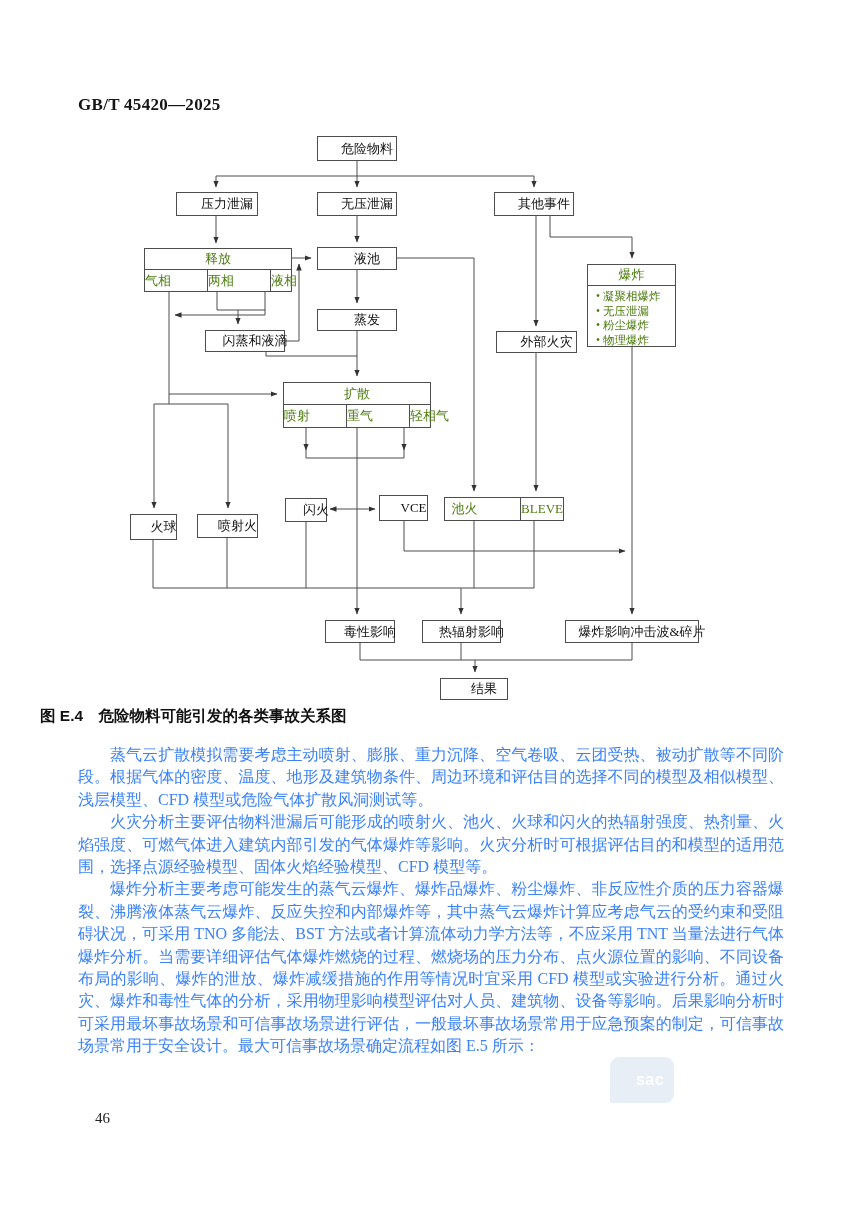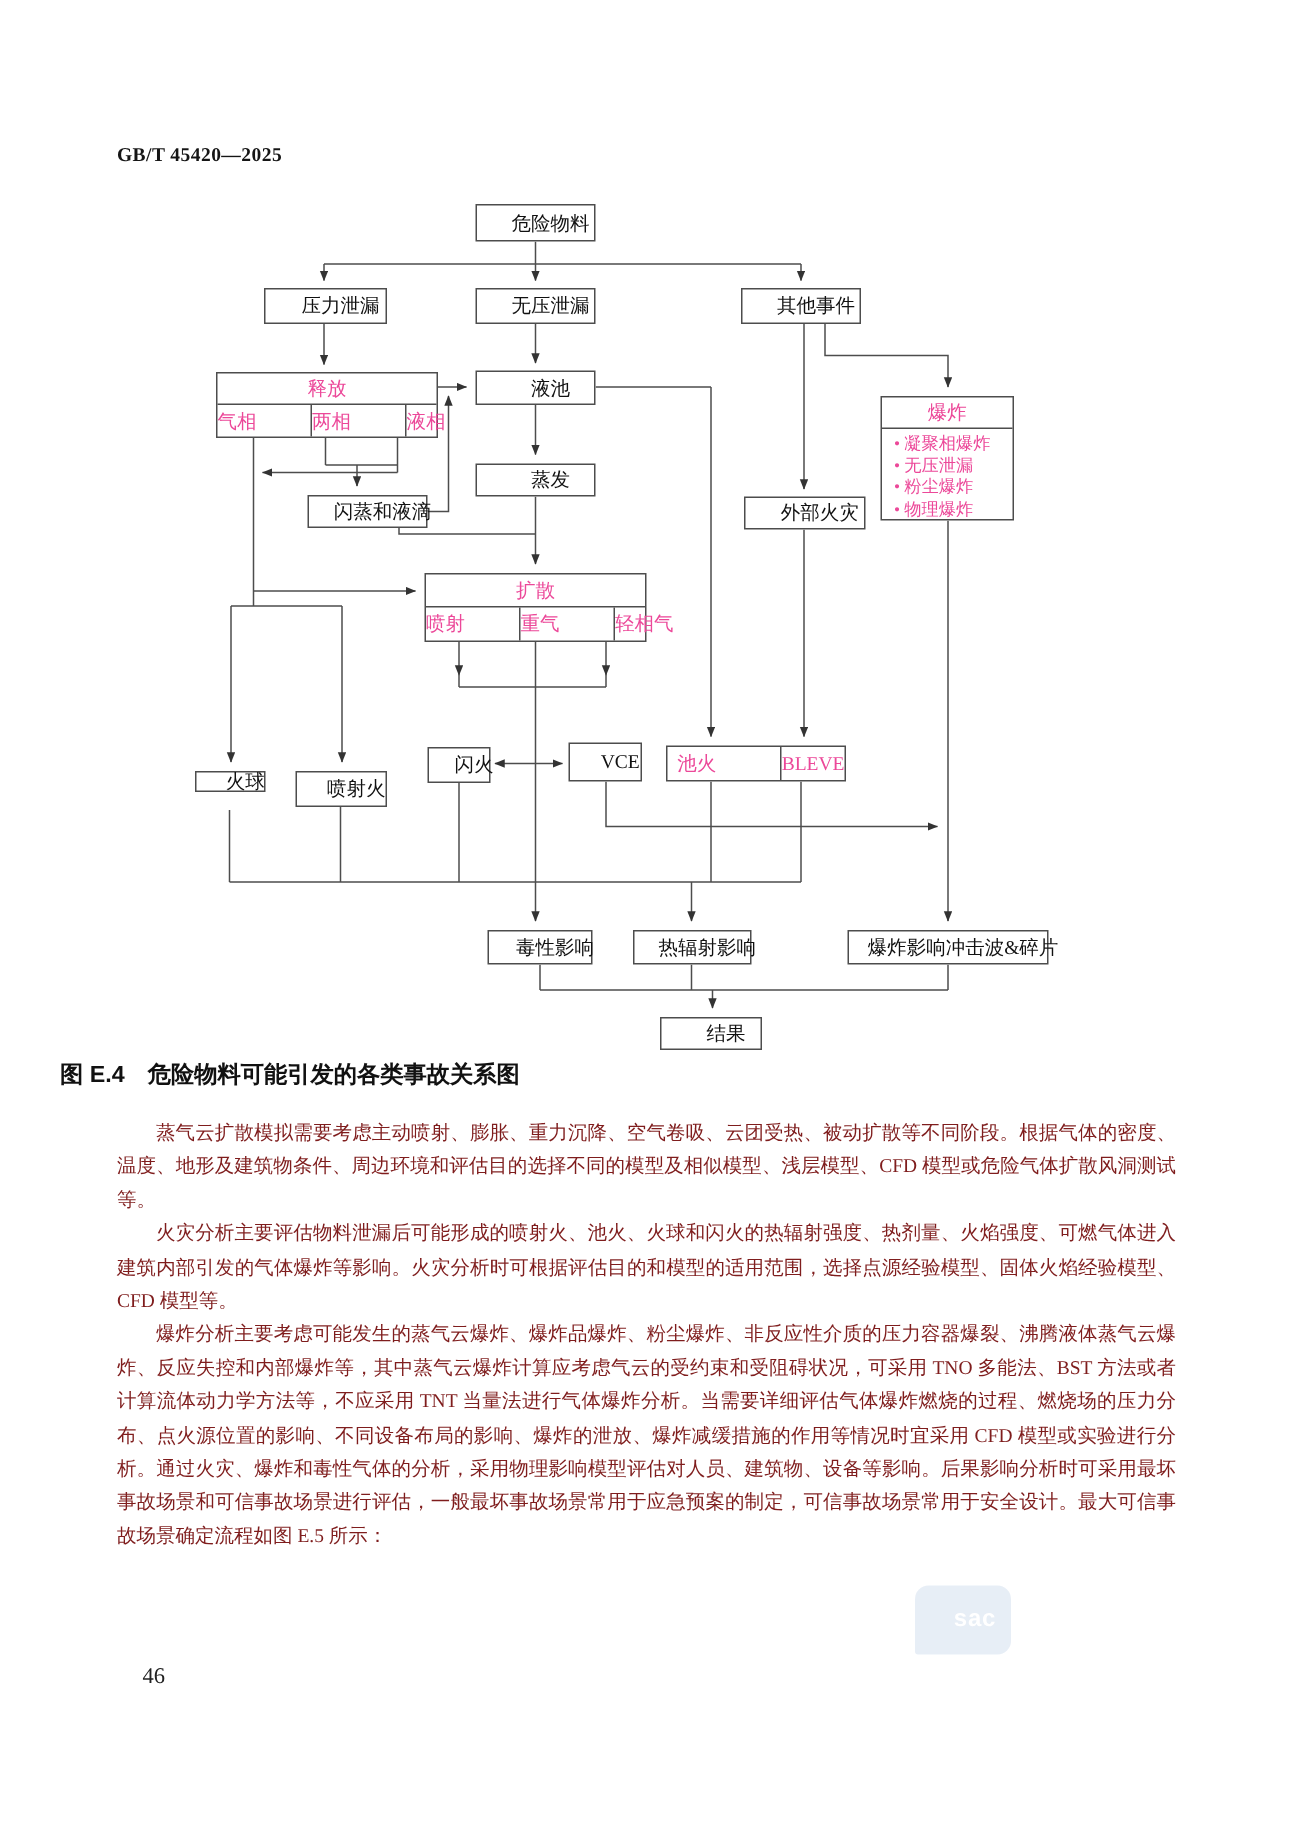--- a/index.html
+++ b/index.html
@@ -1,34 +1,34 @@
 <!DOCTYPE html>
 <html><head>
 <meta charset="utf-8">
 <style>
   html,body{margin:0;padding:0;background:#fff;}
   .page{position:relative;width:860px;height:1216px;background:#fff;overflow:hidden;
         font-family:"Liberation Serif","DejaVu Serif",serif;color:#151515;}
-  .std-no{position:absolute;left:78px;top:95px;font-size:13px;font-weight:700;letter-spacing:.3px;}
+  .std-no{position:absolute;left:78px;top:95px;font-size:17px;font-weight:700;letter-spacing:.3px;}
   .chart{position:absolute;left:0;top:0;width:860px;height:745px;}
   .chart svg{position:absolute;left:0;top:0;}
   .bx{position:absolute;box-sizing:border-box;border:1px solid #4d4d4d;background:#fff;
       display:flex;align-items:center;justify-content:center;font-size:13px;color:#111;white-space:nowrap;padding-left:20px;}
   .cbx{position:absolute;box-sizing:border-box;border:1px solid #4d4d4d;background:#fff;
-      font-size:13px;color:#ec4899;display:flex;flex-direction:column;}
+      font-size:13px;color:#4d7c0f;display:flex;flex-direction:column;}
   .chead{border-bottom:1px solid #4d4d4d;display:flex;align-items:center;justify-content:center;flex:none;}
   .crow{display:flex;flex:1;min-height:0;gap:36px;}
   .crow>div{display:flex;align-items:center;justify-content:center;white-space:nowrap;}
   .crow>div+div{border-left:1px solid #4d4d4d;}
   .blist{margin:3px 0 0;padding:0 2px 0 8px;text-align:left;font-size:11.5px;line-height:14.5px;list-style:none;}
   .blist li::before{content:"•  ";}
   .cap{position:absolute;left:40px;top:706px;width:820px;text-align:left;font-weight:700;
        font-size:15.5px;font-family:Liberation Sans, sans-serif;color:#111;}
-  .body{position:absolute;left:78px;top:744px;width:706px;font-size:13px;line-height:22.4px;
-        text-align:justify;color:#7f1d1d;}
+  .body{position:absolute;left:78px;top:744px;width:706px;font-size:16px;line-height:22.4px;
+        text-align:justify;color:#3b82f6;}
   .body p{margin:0;text-indent:2em;}
   .pageno{position:absolute;left:95px;top:1110px;font-size:15px;color:#222;}
   .wm{position:absolute;left:610px;top:1057px;width:48px;height:46px;background:#e2eaf4;
       border-radius:9px 9px 9px 2px;display:flex;align-items:center;justify-content:center;opacity:.8;padding-left:16px;}
   .wm span{color:#ffffff;font-family:"Liberation Sans",sans-serif;font-weight:700;font-size:16px;letter-spacing:.5px;}
 </style>
 </head>
 <body>
 
 <div class="page">
@@ -116,21 +116,21 @@
     <div class="bx" style="left:285px;top:498px;width:42px;height:24px">闪火</div>
     <div class="bx" style="left:379px;top:495px;width:49px;height:26px">VCE</div>
 
     <div class="cbx" style="left:444px;top:497px;width:120px;height:24px">
       <div class="crow">
         <div style="width:60px">池火</div>
         <div style="flex:1">BLEVE</div>
       </div>
     </div>
 
-    <div class="bx" style="left:130px;top:514px;width:47px;height:14px">火球</div>
+    <div class="bx" style="left:130px;top:514px;width:47px;height:26px">火球</div>
     <div class="bx" style="left:197px;top:514px;width:61px;height:24px">喷射火</div>
 
     <div class="bx" style="left:325px;top:620px;width:70px;height:23px">毒性影响</div>
     <div class="bx" style="left:422px;top:620px;width:79px;height:23px">热辐射影响</div>
     <div class="bx" style="left:565px;top:620px;width:134px;height:23px">爆炸影响冲击波&amp;碎片</div>
     <div class="bx" style="left:440px;top:678px;width:68px;height:22px">结果</div>
 
     <div class="cap">图 E.4　危险物料可能引发的各类事故关系图</div>
   </div>
 

